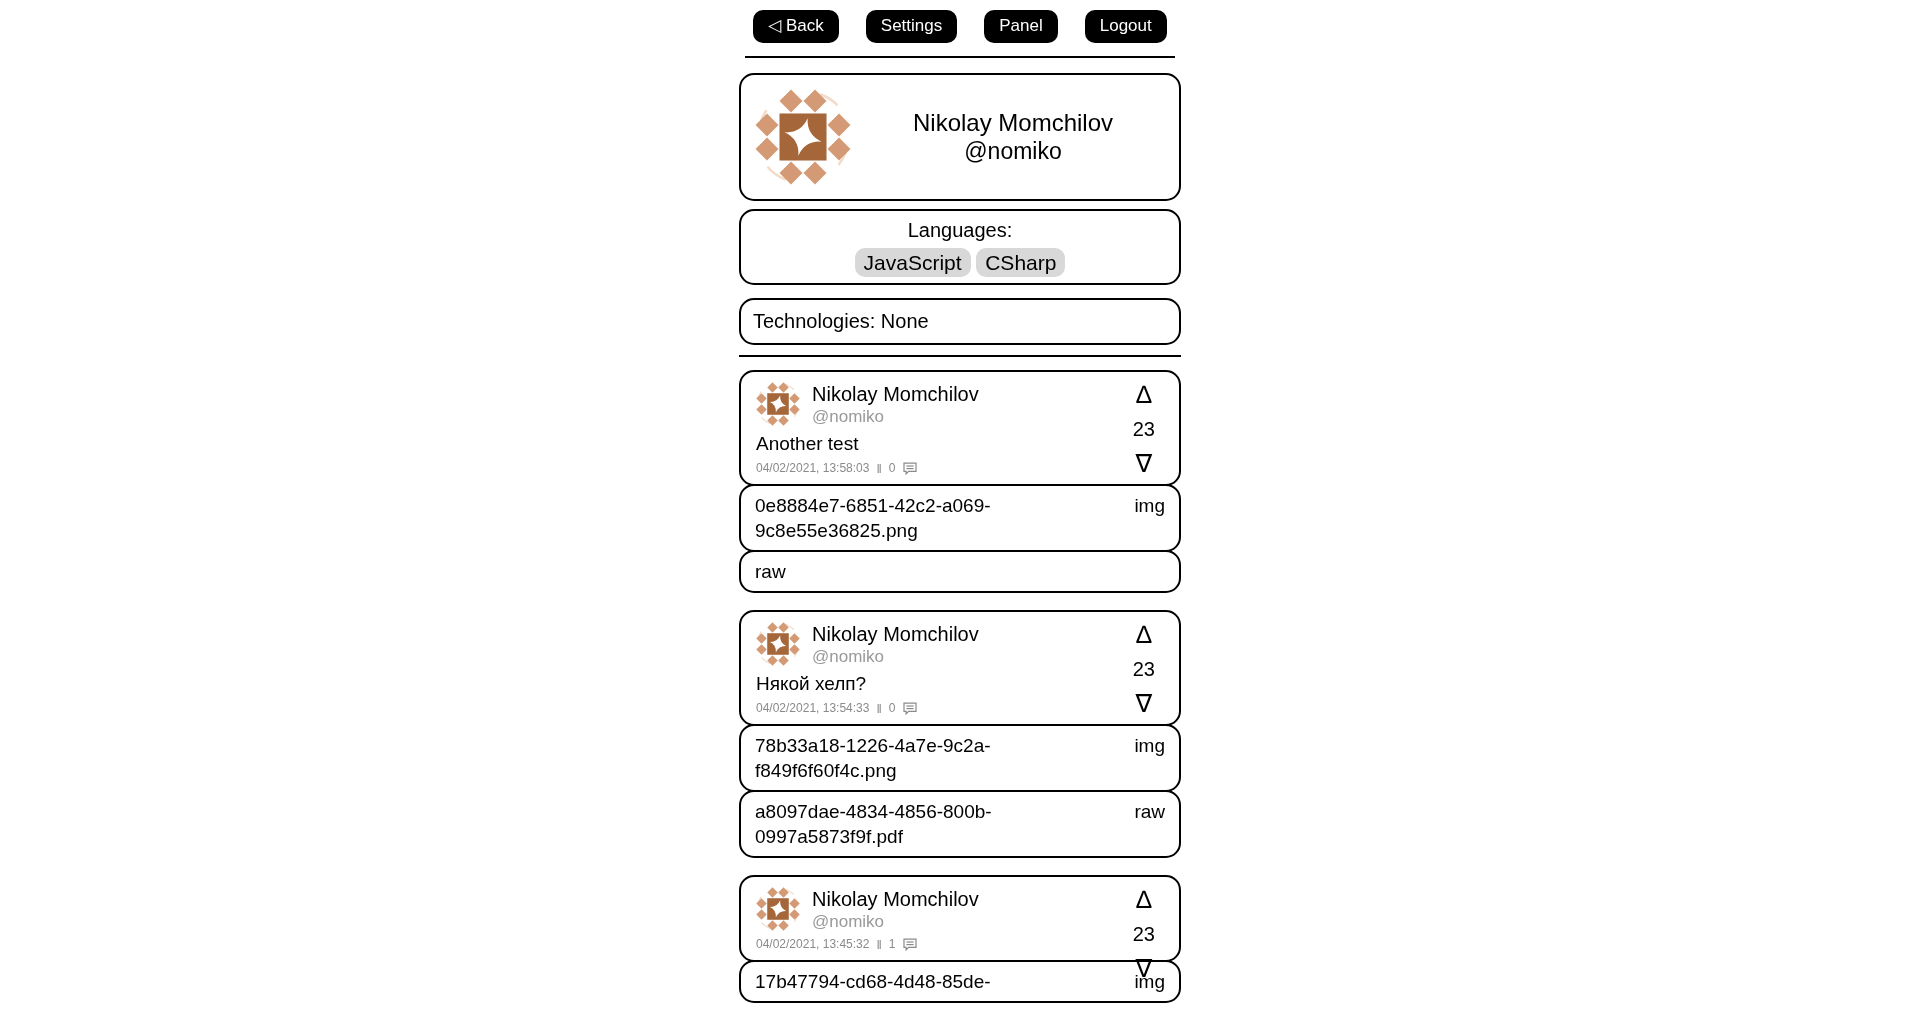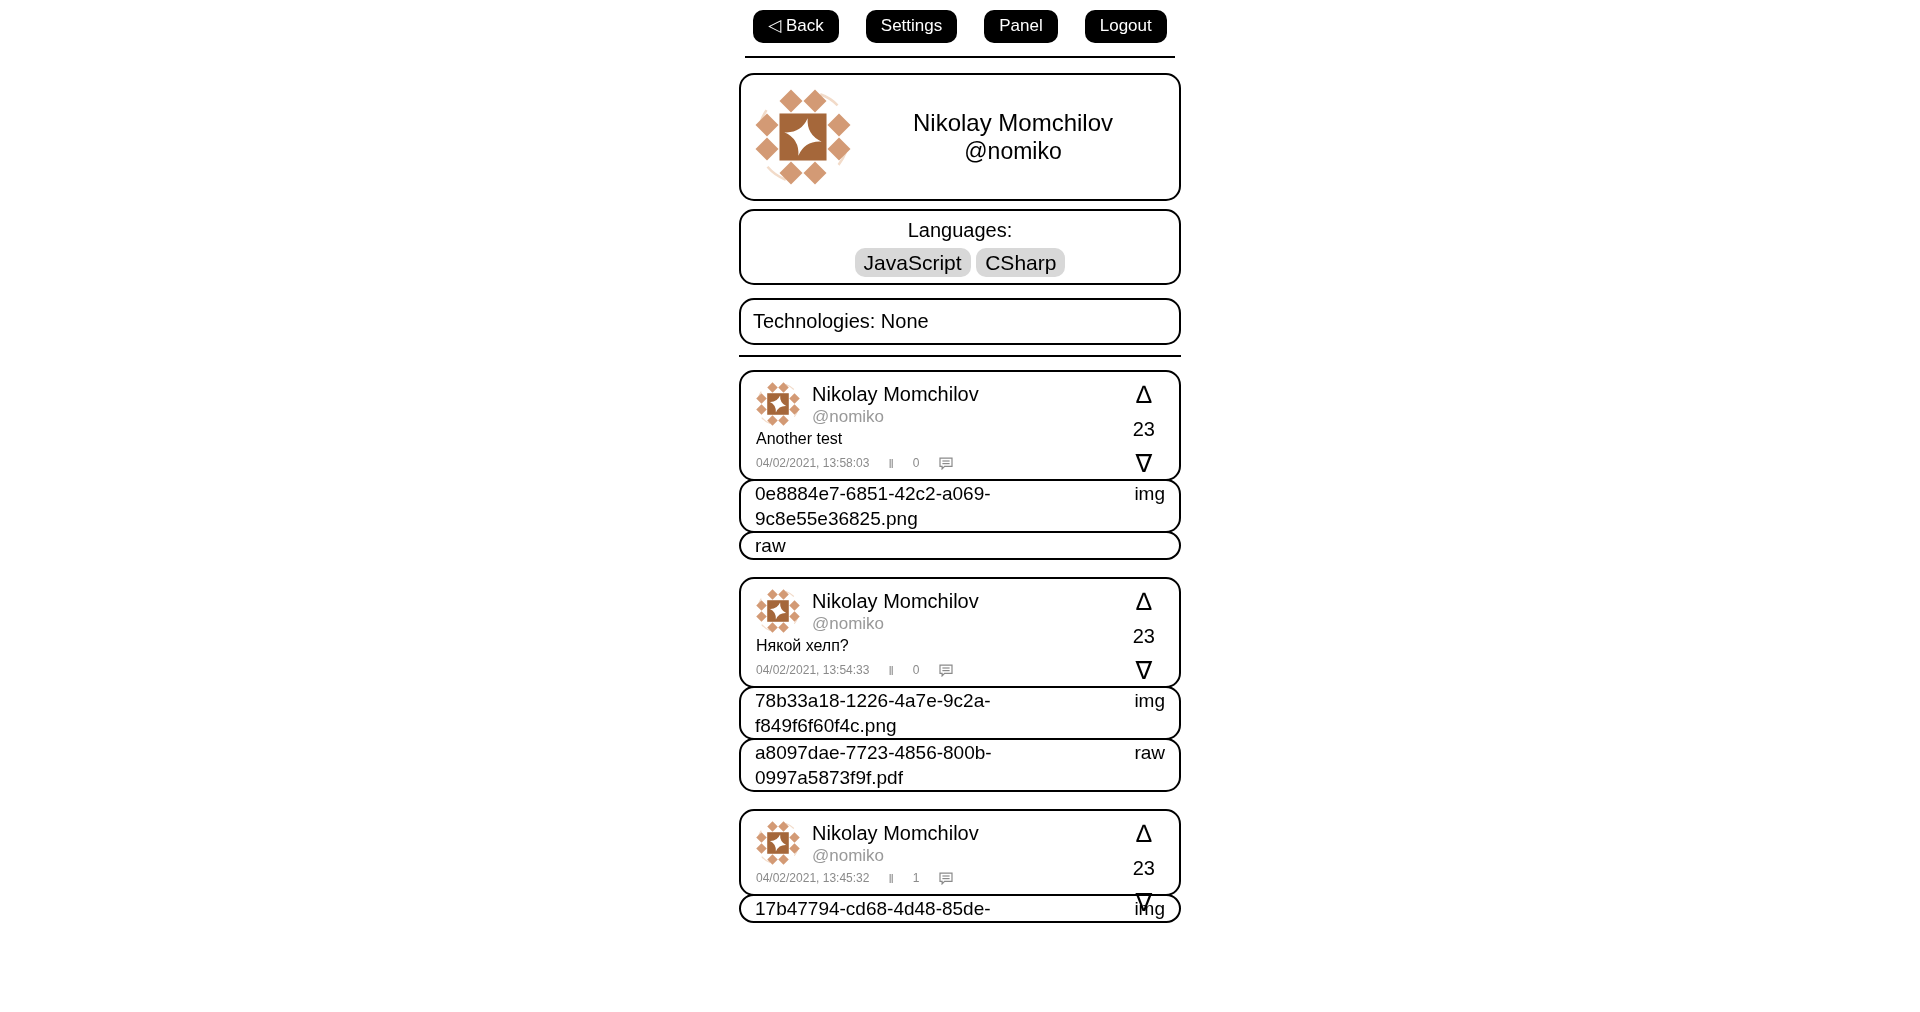--- a/index.html
+++ b/index.html
@@ -40,32 +40,32 @@
   .tag{background:var(--tag-bg);border-radius:10px;padding:3px 9px;font-size:21px;}
   .technologies-card{margin-top:13px;padding:10px 12px;font-size:20px;}
 
   
   .post{margin-bottom:17px;}
   .post-header{position:relative;border-radius:15px;padding:10px 60px 8px 15px;cursor:pointer;}
   .author-row{display:flex;gap:12px;align-items:center;}
   .avatar-sm{width:44px;height:44px;flex:0 0 auto;}
   .post-author{font-size:20px;line-height:24px;}
   .post-handle{font-size:17px;line-height:21px;color:var(--handle-gray);}
-  .post-title{font-size:16px;line-height:24px;}
-  .post-meta{margin-top:5px;display:flex;align-items:center;gap:19px;
+  .post-title{font-size:19px;line-height:24px;margin-top:5px;}
+  .post-meta{margin-top:5px;display:flex;align-items:center;gap:7px;
     font-size:12px;color:var(--meta-gray);}
   .meta-sep{font-size:13px;}
   .comment-icon{width:14px;height:13px;color:var(--meta-gray);}
   .vote-col{position:absolute;top:10px;right:24px;height:94px;display:flex;
     flex-direction:column;justify-content:space-between;align-items:center;}
   .vote-btn{background:none;border:none;font-family:inherit;font-size:25px;
     line-height:1;cursor:pointer;padding:0;color:#000;}
   .vote-count{font-size:20px;line-height:1;}
 
-  .attachment-row{border-radius:15px;margin-top:-2px;padding:0 14px;display:flex;
+  .attachment-row{border-radius:15px;margin-top:-2px;padding:7px 14px;display:flex;
     justify-content:space-between;font-size:19px;line-height:25px;cursor:pointer;}
   .att-name{max-width:330px;overflow-wrap:break-word;}
   .att-type{align-self:flex-start;}
 
   .svg-defs{position:absolute;width:0;height:0;overflow:hidden;}
 </style>
 </head>
 <body>
 
 <svg class="svg-defs" aria-hidden="true">
@@ -203,21 +203,21 @@
         <button class="vote-btn">∇</button>
       </div>
     </header>
     <div class="attachments">
   <div class="card attachment-row">
     <span class="att-name">78b33a18-1226-4a7e-9c2a-f849f6f60f4c.png</span>
     <span class="att-type">img</span>
   </div>
 
   <div class="card attachment-row">
-    <span class="att-name">a8097dae-7723-4856-800b-0997a5873f9f.pdf</span>
+    <span class="att-name">a8097dae-4834-4856-800b-0997a5873f9f.pdf</span>
     <span class="att-type">raw</span>
   </div>
 </div>
   </article>
 
   <article class="post">
     <header class="card post-header">
       <div class="author-row">
         <span class="avatar-sm">
           <svg viewBox="0 0 100 100" width="44" height="44">

